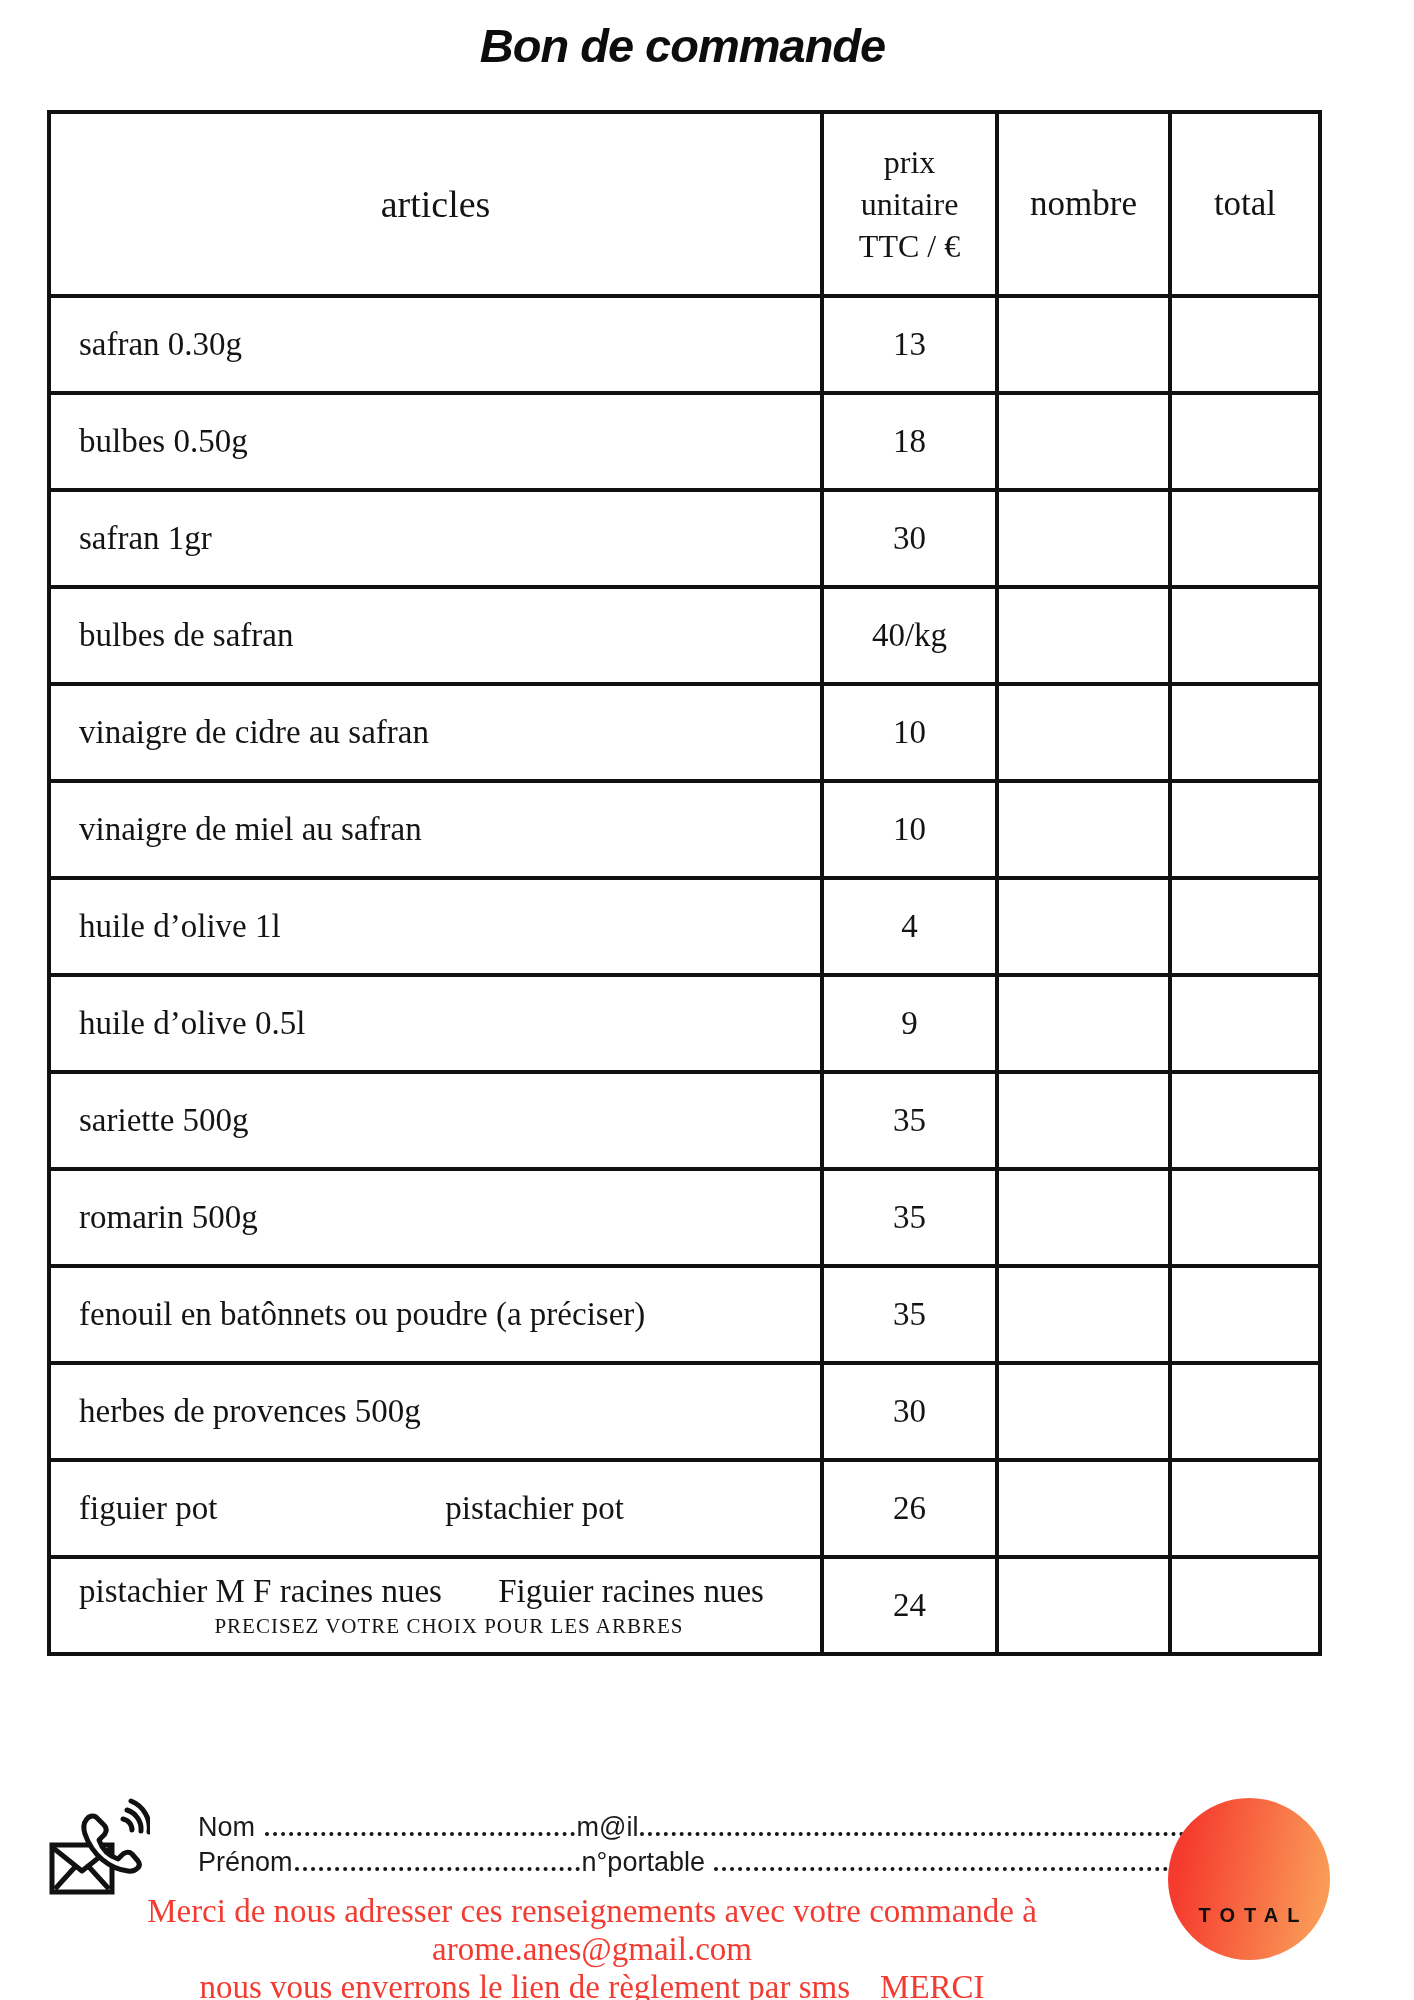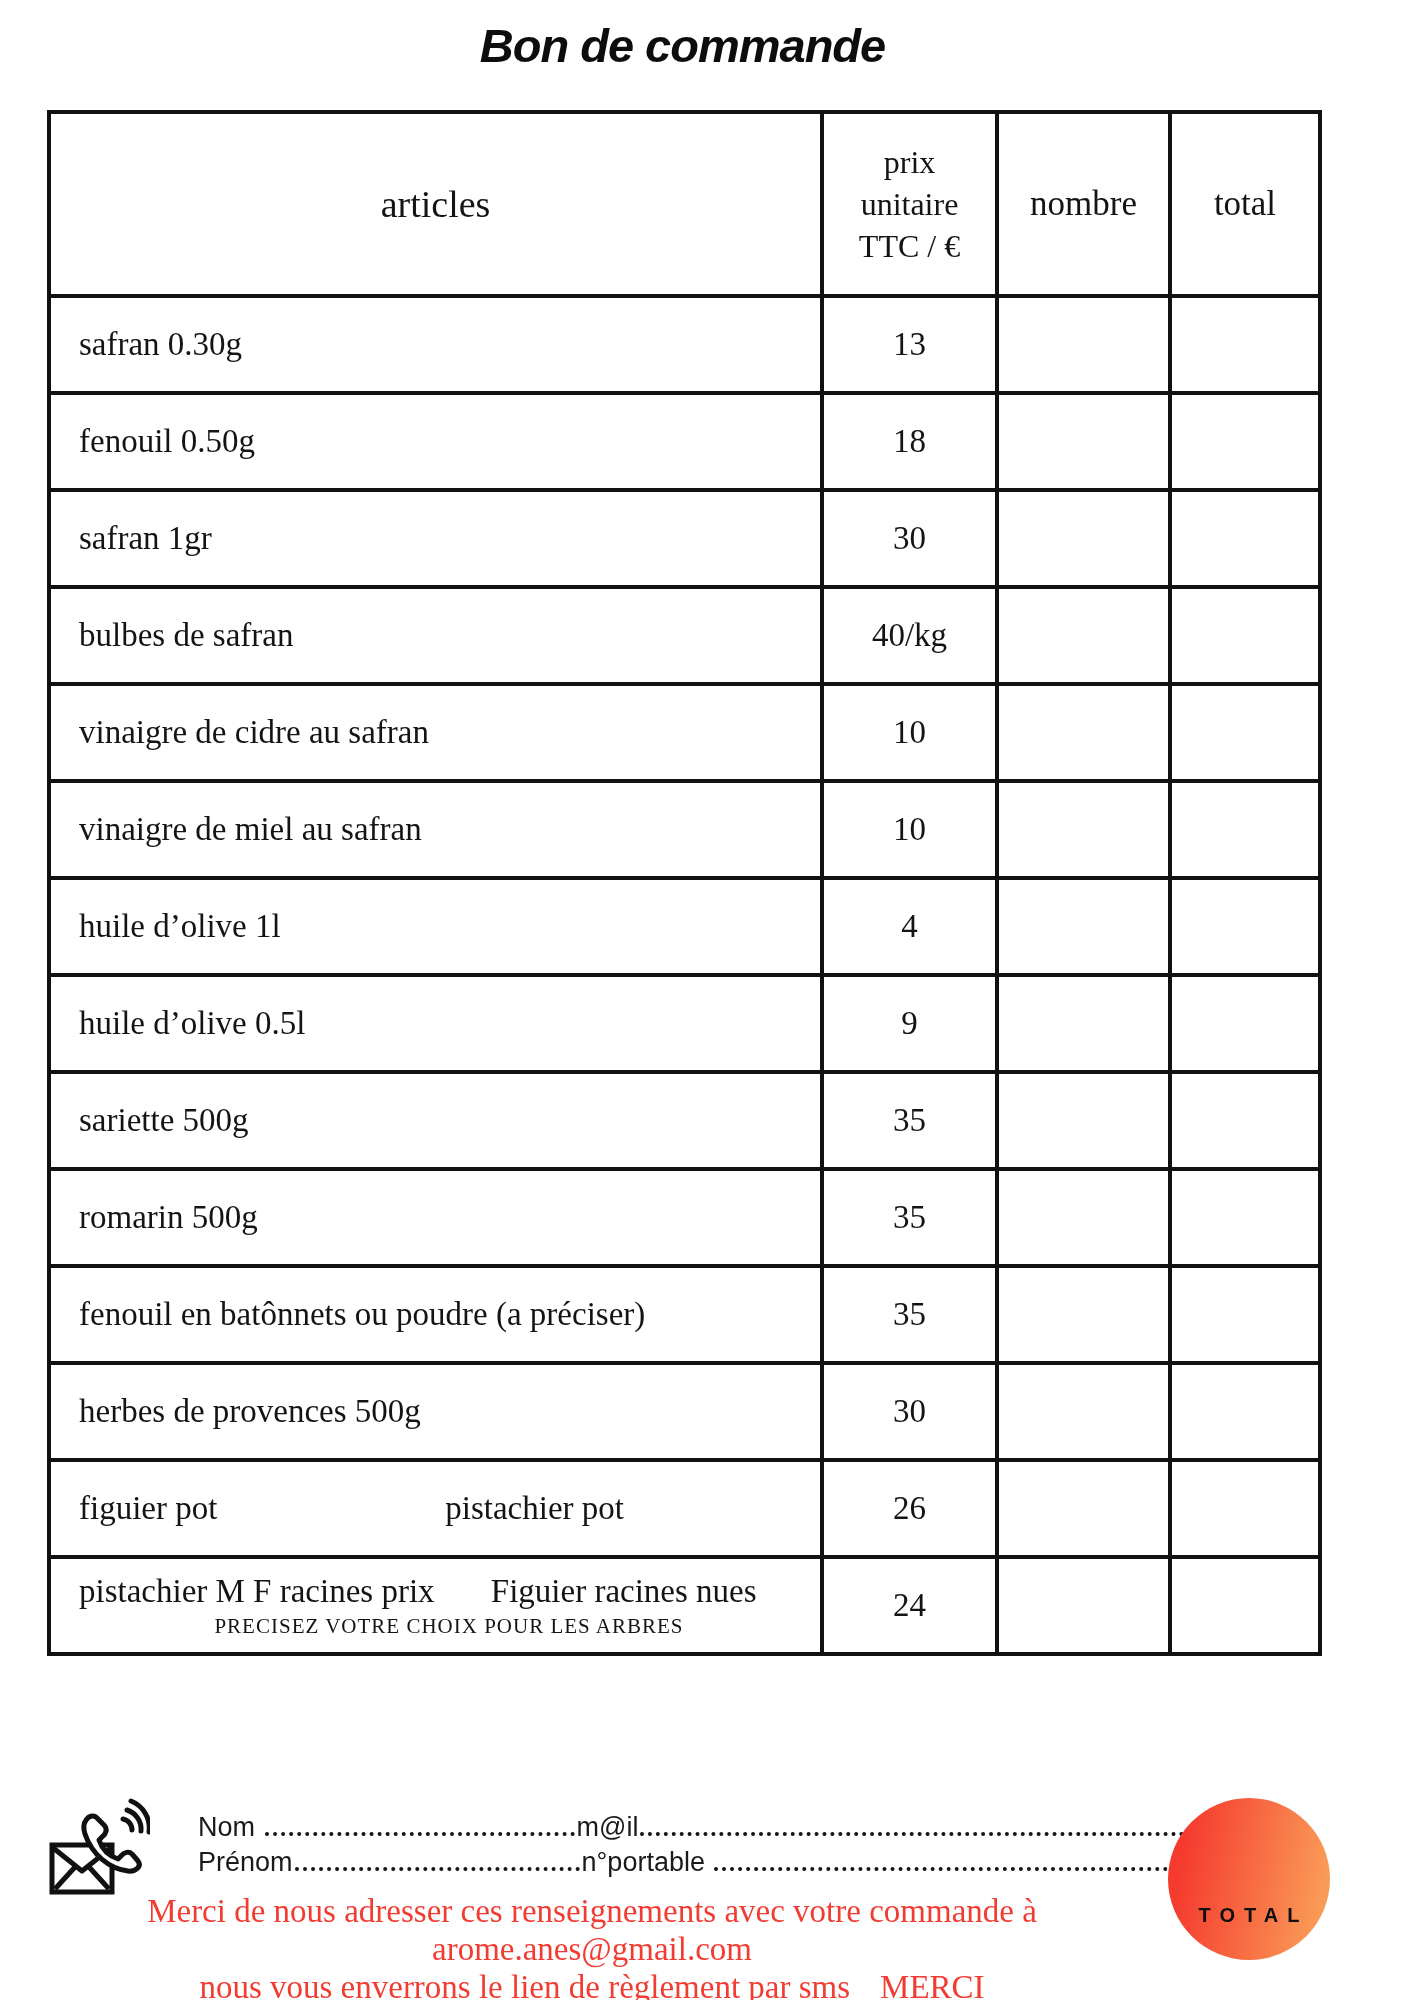--- a/index.html
+++ b/index.html
@@ -83,21 +83,21 @@
       <th class="h-total">total</th>
     </tr>
 
     <tr>
       <td class="c-article">safran 0.30g</td>
       <td class="c-prix">13</td>
       <td class="c-nombre"></td>
       <td class="c-total"></td>
     </tr>
     <tr>
-      <td class="c-article">fenouil 0.50g</td>
+      <td class="c-article">bulbes 0.50g</td>
       <td class="c-prix">18</td>
       <td class="c-nombre"></td>
       <td class="c-total"></td>
     </tr>
     <tr>
       <td class="c-article">safran 1gr</td>
       <td class="c-prix">30</td>
       <td class="c-nombre"></td>
       <td class="c-total"></td>
     </tr>
@@ -159,21 +159,21 @@
       <td class="c-article">
         <span class="art-split1">figuier pot</span>
         <span>pistachier pot</span>
       </td>
       <td class="c-prix">26</td>
       <td class="c-nombre"></td>
       <td class="c-total"></td>
     </tr>
     <tr>
       <td class="c-article">
-        <span>pistachier M F racines prix</span>
+        <span>pistachier M F racines nues</span>
         <span class="art-gap">Figuier racines nues</span>
         <span class="cell-note">PRECISEZ VOTRE CHOIX POUR LES ARBRES</span>
       </td>
       <td class="c-prix">24</td>
       <td class="c-nombre"></td>
       <td class="c-total"></td>
     </tr>
   </tbody>
     </table>
 

